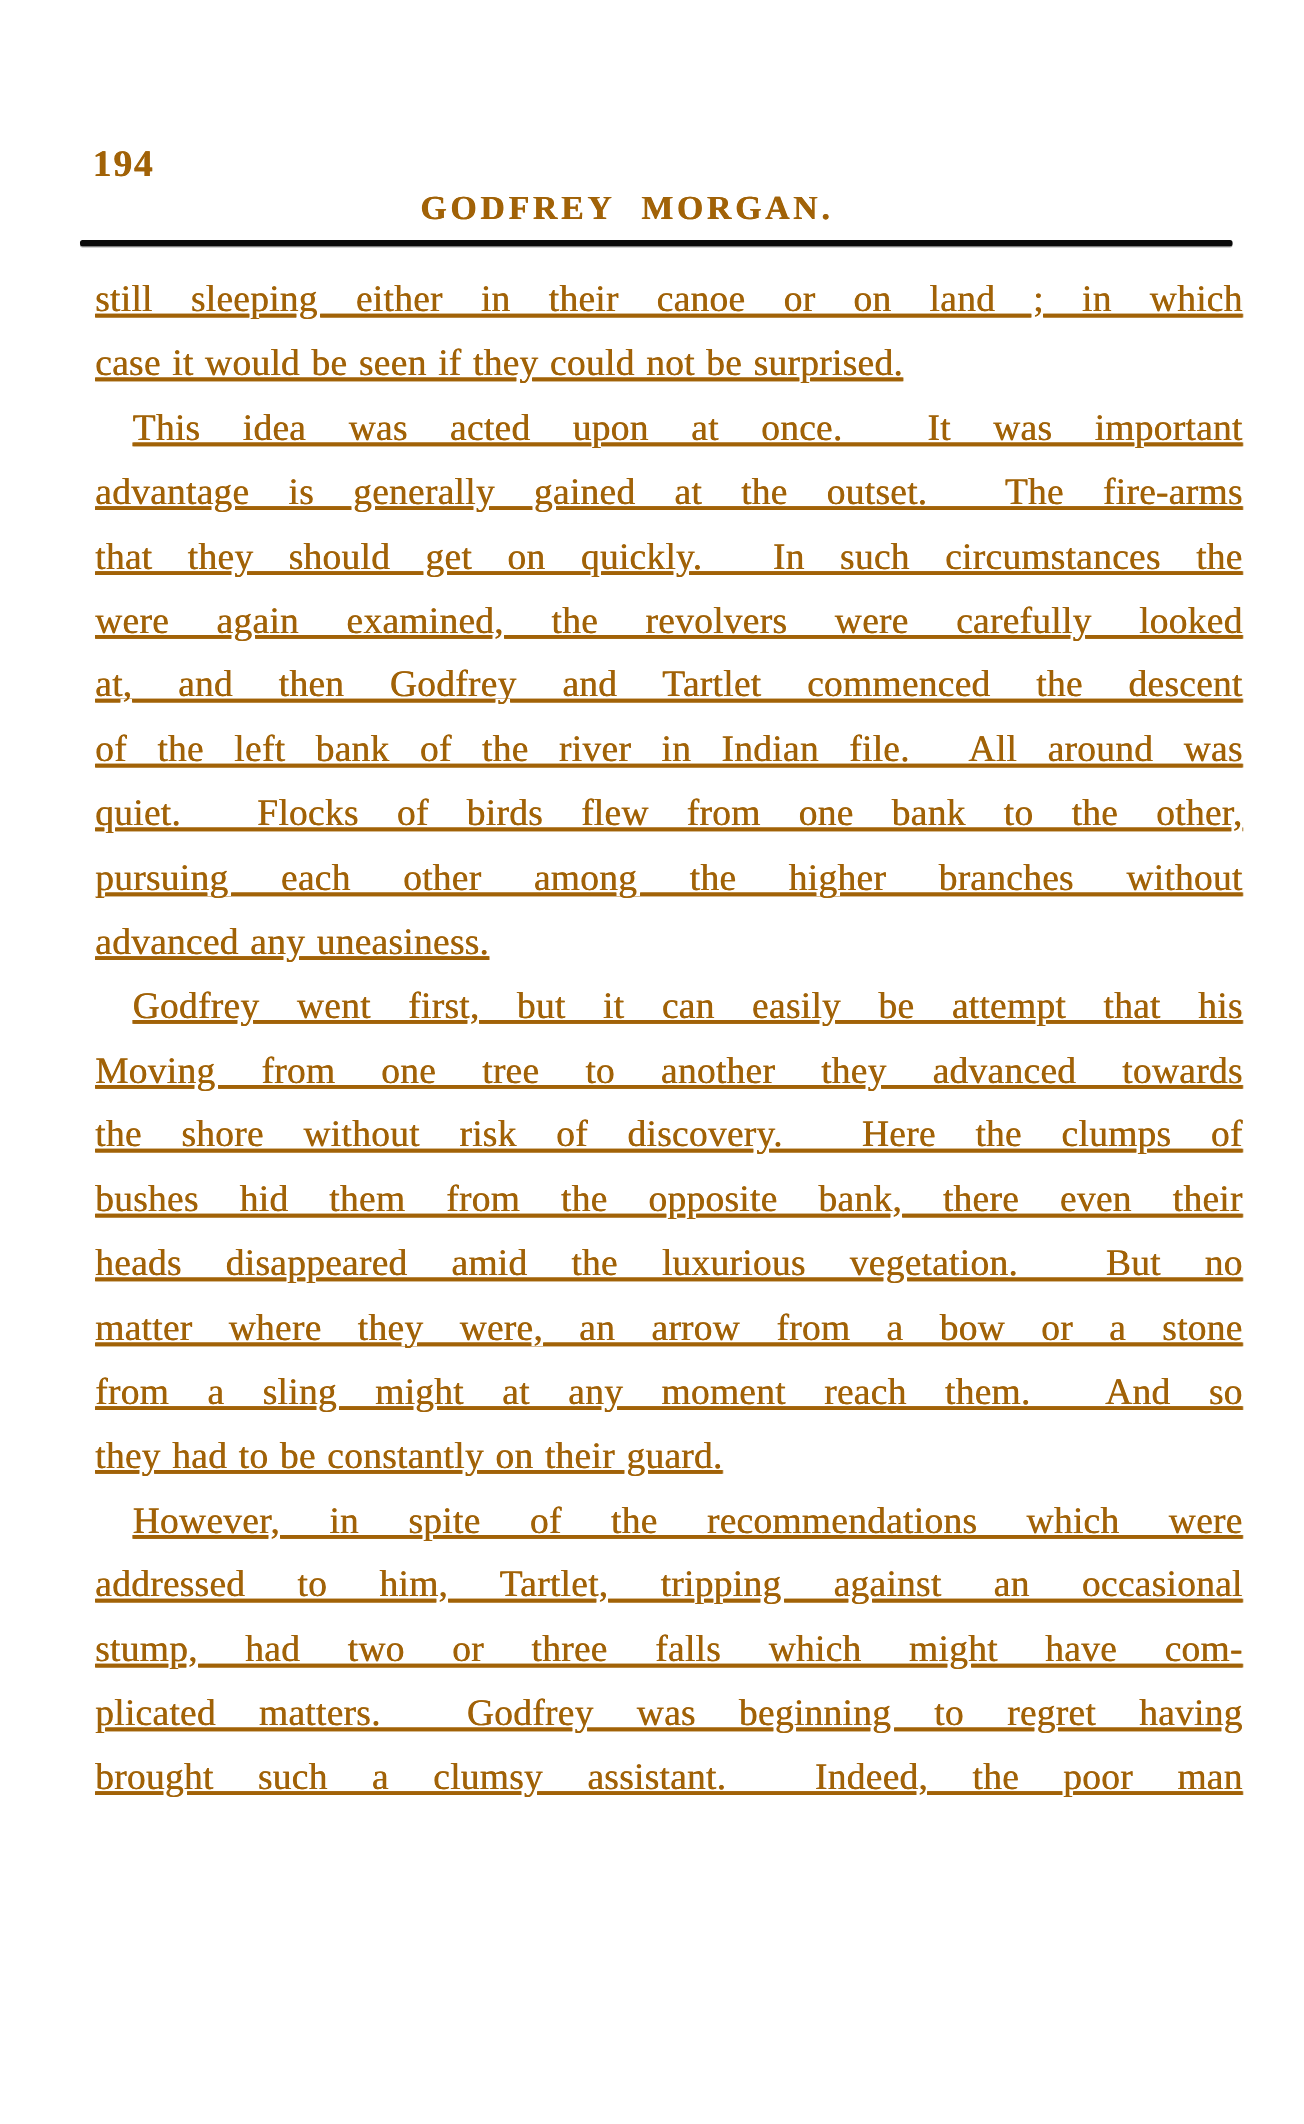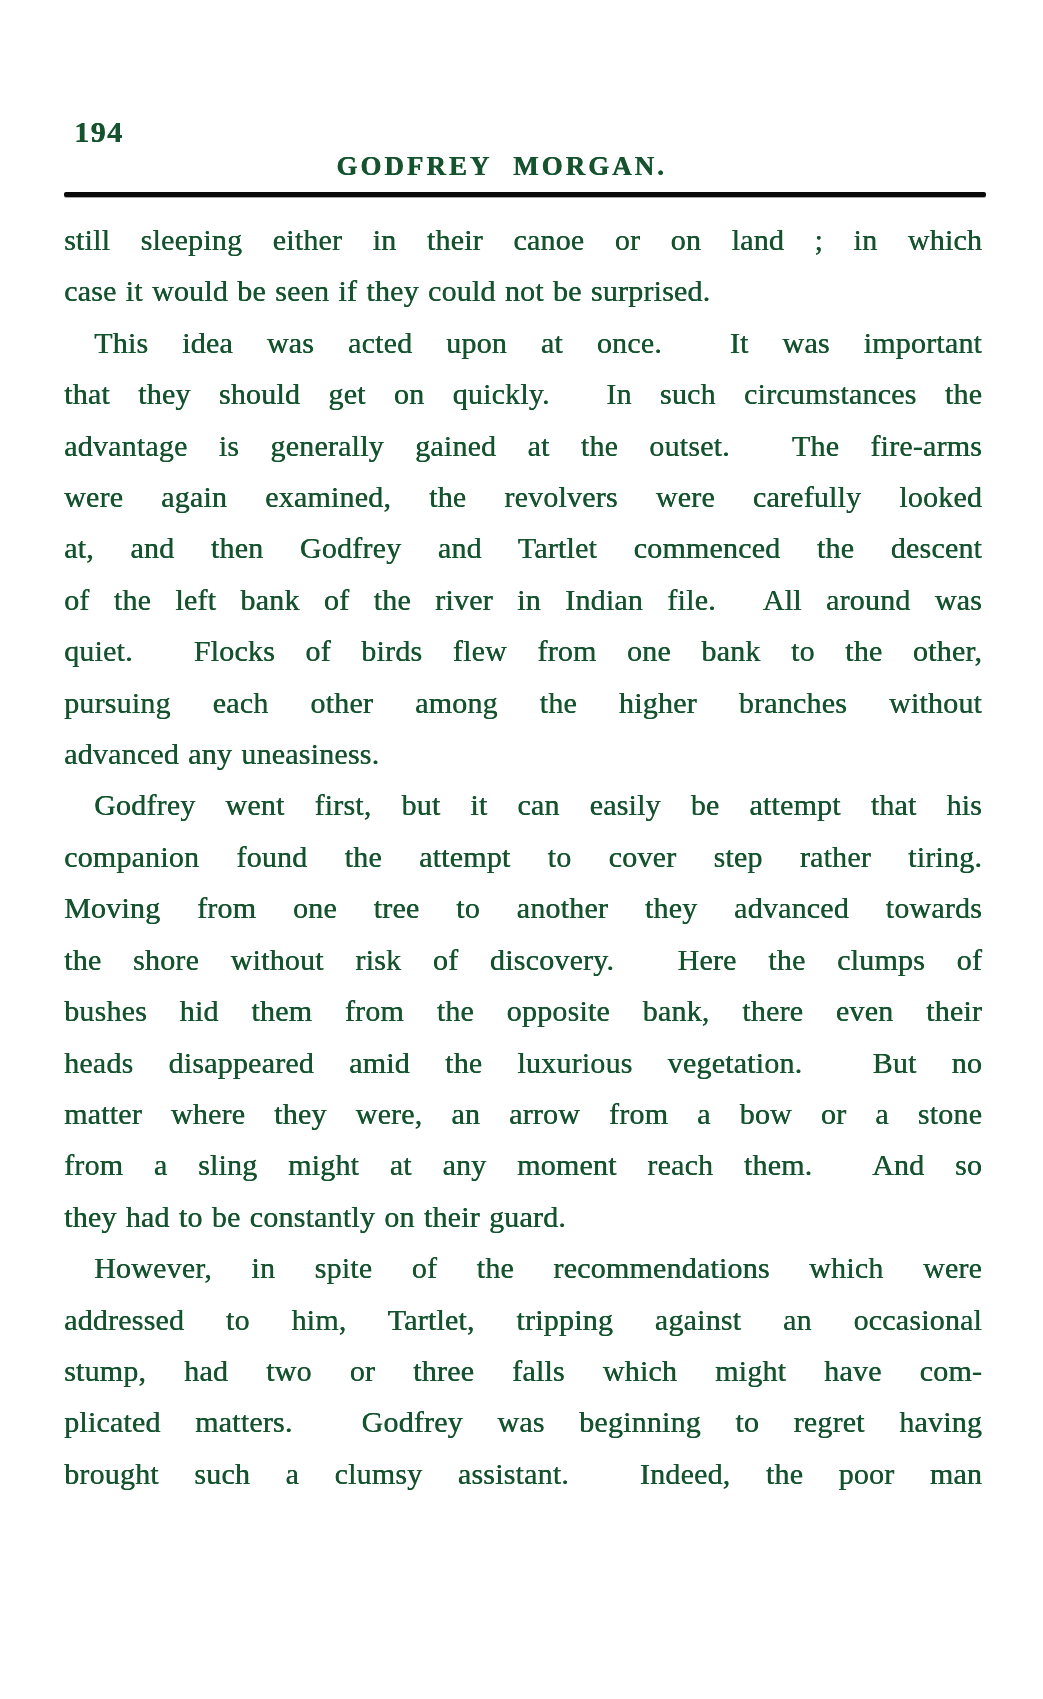--- a/index.html
+++ b/index.html
@@ -7,21 +7,21 @@
     padding: 0;
     background: #ffffff;
   }
   .page {
     position: relative;
     width: 1043px;
     height: 1699px;
     background: #ffffff;
     overflow: hidden;
     font-family: "Liberation Serif", "DejaVu Serif", serif;
-    color: #14532d;
+    color: #a16207;
   }
   .running-head {
     position: absolute;
     top: 112px;
     left: 0;
     right: 0;
     height: 42px;
   }
   .page-number {
     position: absolute;
@@ -51,22 +51,23 @@
     left: 64px;
     width: 922px;
     height: 5px;
     background: #0a0a0a;
     border-radius: 2px;
     box-shadow: 0 1px 0 rgba(0,0,0,0.35);
   }
   .page-body {
     position: absolute;
     top: 214px;
-    left: 64px;
+    left: 76px;
     width: 918px;
+    text-decoration: underline;
   }
   .text-line {
     font-size: 30px;
     line-height: 51.4px;
     text-align: justify;
     text-align-last: justify;
     word-spacing: 1.5px;
     letter-spacing: 0.2px;
     text-shadow: 0.4px 0 currentColor;
     white-space: normal;
@@ -87,30 +88,29 @@
     <span class="page-number">194</span>
     <span class="running-title">GODFREY MORGAN.</span>
   </div>
 
   <div class="head-rule"></div>
 
   <div class="page-body">
     <div class="text-line">still sleeping either in their canoe or on land ; in which</div>
     <div class="text-line end">case it would be seen if they could not be surprised.</div>
     <div class="text-line indent">This idea was acted upon at once.&nbsp; It was important</div>
+    <div class="text-line">advantage is generally gained at the outset.&nbsp; The fire-arms</div>
     <div class="text-line">that they should get on quickly.&nbsp; In such circumstances the</div>
-    <div class="text-line">advantage is generally gained at the outset.&nbsp; The fire-arms</div>
     <div class="text-line">were again examined, the revolvers were carefully looked</div>
     <div class="text-line">at, and then Godfrey and Tartlet commenced the descent</div>
     <div class="text-line">of the left bank of the river in Indian file.&nbsp; All around was</div>
     <div class="text-line">quiet.&nbsp; Flocks of birds flew from one bank to the other,</div>
     <div class="text-line">pursuing each other among the higher branches without</div>
     <div class="text-line end">advanced any uneasiness.</div>
     <div class="text-line indent">Godfrey went first, but it can easily be attempt that his</div>
-    <div class="text-line">companion found the attempt to cover step rather tiring.</div>
     <div class="text-line">Moving from one tree to another they advanced towards</div>
     <div class="text-line">the shore without risk of discovery.&nbsp; Here the clumps of</div>
     <div class="text-line">bushes hid them from the opposite bank, there even their</div>
     <div class="text-line">heads disappeared amid the luxurious vegetation.&nbsp; But no</div>
     <div class="text-line">matter where they were, an arrow from a bow or a stone</div>
     <div class="text-line">from a sling might at any moment reach them.&nbsp; And so</div>
     <div class="text-line end">they had to be constantly on their guard.</div>
     <div class="text-line indent">However, in spite of the recommendations which were</div>
     <div class="text-line">addressed to him, Tartlet, tripping against an occasional</div>
     <div class="text-line">stump, had two or three falls which might have com-</div>

